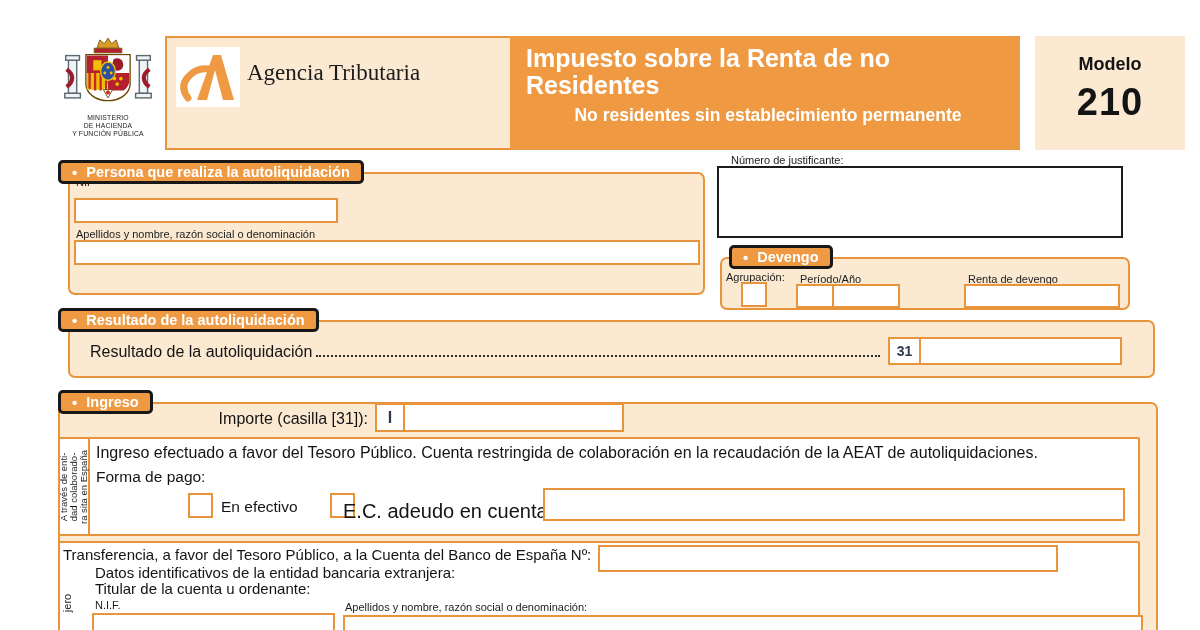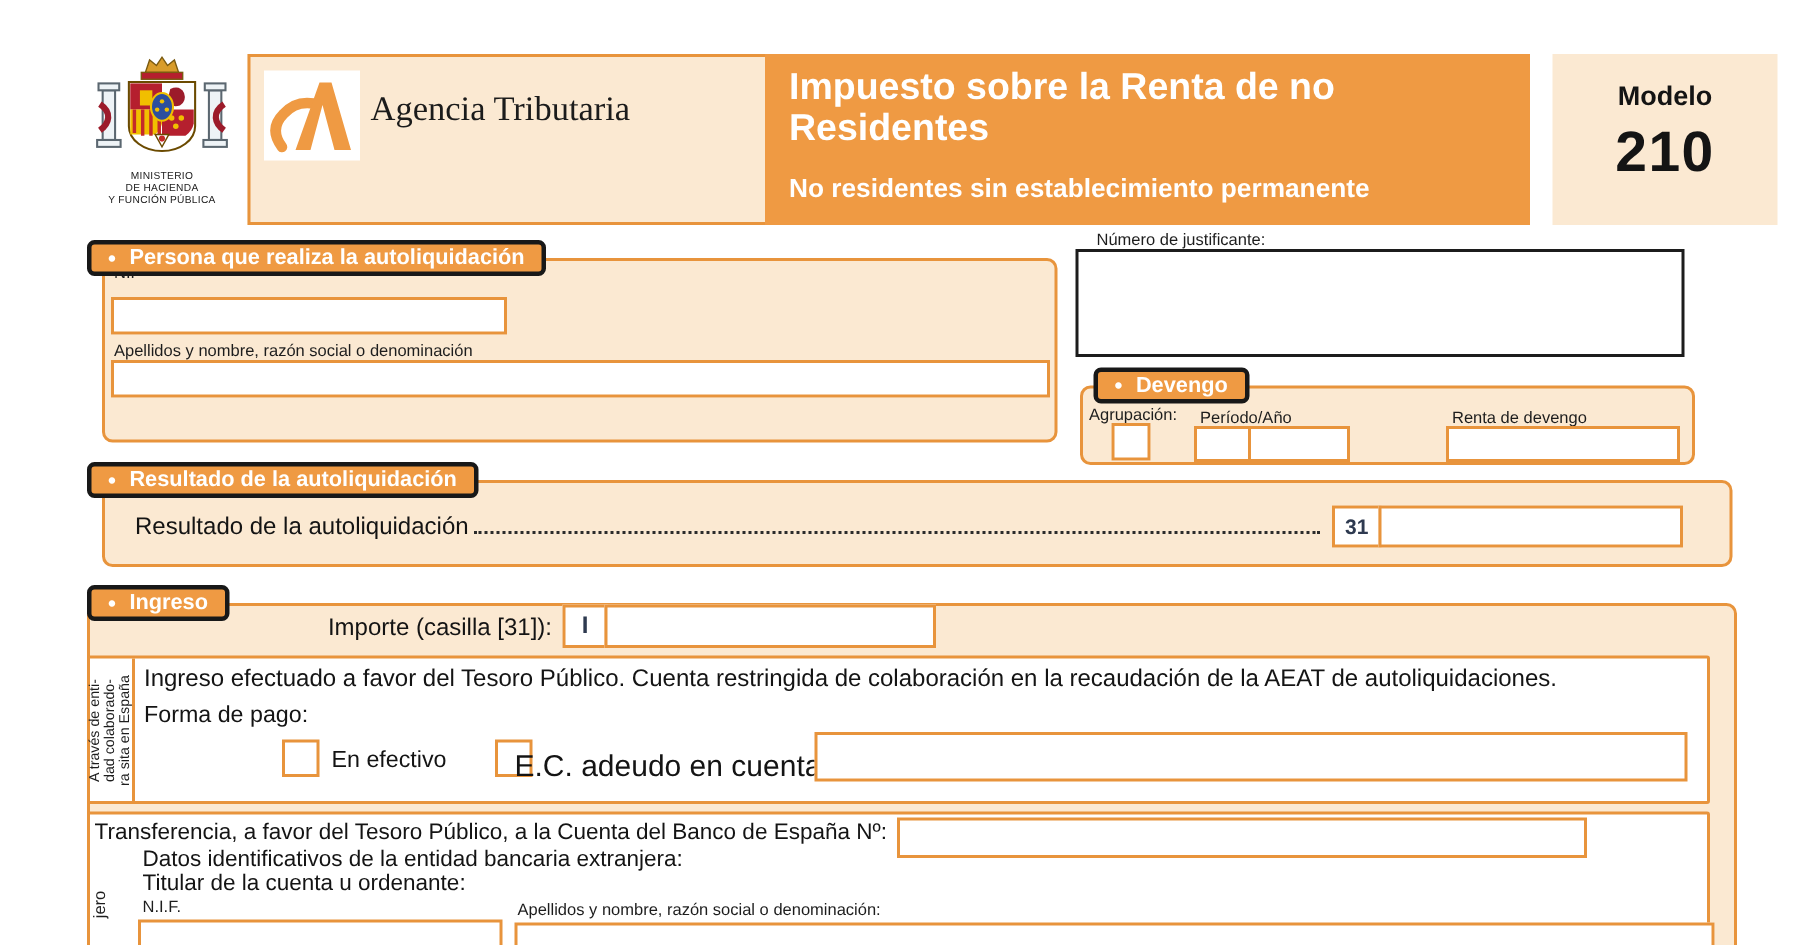--- a/index.html
+++ b/index.html
@@ -88,21 +88,21 @@
         <path d="M12 50 Q3 38 13 28 Q21 19 33 21" fill="none" stroke="#EF9A43" stroke-width="7" stroke-linecap="round"></path>
         <path d="M21 52 L37 7 L45 7 L58 52 L47 52 L39 22 L31 52 Z" fill="#EF9A43"></path>
       </svg>
     </div>
     <div class="abs" style="left:80px;top:22px;font-family:'Liberation Serif',serif;font-size:23px;color:#1b1b1b;">Agencia Tributaria</div>
   </div>
 
   <div class="abs banner" style="left:510px;top:36px;width:510px;height:114px;padding:9px 10px 0 16px;">
     <div class="big">Impuesto sobre la Renta de no</div>
     <div class="big">Residentes</div>
-    <div class="sub" style="margin-top:16px;">No residentes sin establecimiento permanente</div>
+    <div class="sub" style="margin-top:6px;text-align:center;">No residentes sin establecimiento permanente</div>
   </div>
 
   <div class="abs" style="left:1035px;top:36px;width:150px;height:114px;background:var(--cream);text-align:center;">
     <div style="margin-top:18px;font-size:18px;font-weight:bold;color:#141414;">Modelo</div>
     <div style="margin-top:6px;font-size:38px;font-weight:bold;color:#141414;letter-spacing:1px;">210</div>
   </div>
 
   <div class="abs panel" style="left:68px;top:172px;width:637px;height:123px;"></div>
   <div class="abs tab" style="left:58px;top:160px;">
     <span class="bullet">•</span>

